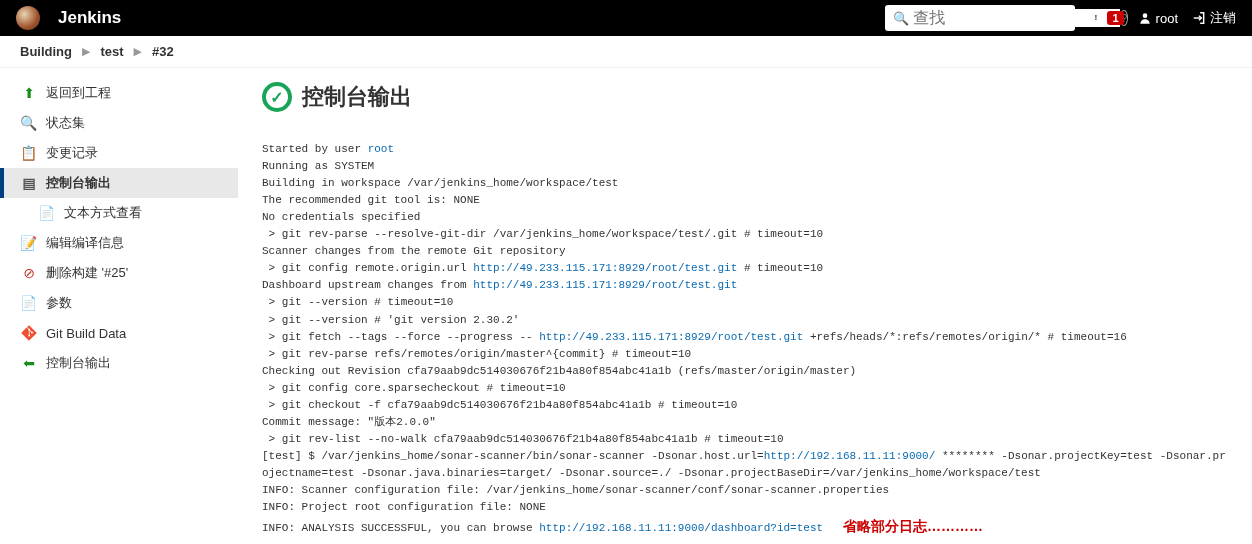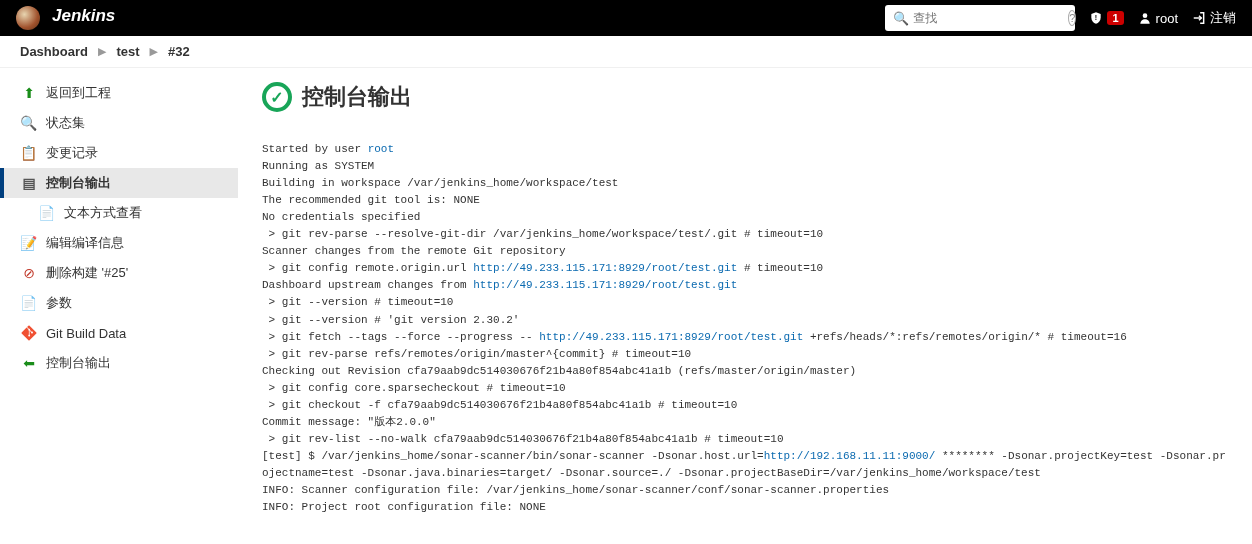--- a/index.html
+++ b/index.html
@@ -8,24 +8,24 @@
     .topbar {
       background: #000;
       color: #fff;
       display: flex;
       align-items: center;
       padding: 5px 16px;
       height: 36px;
     }
     .topbar-logo {
       display: flex;
-      gap: 12px;
+      align-items: center;
+      gap: 18px;
       font-weight: bold;
       font-size: 17px;
-      font-style: italic;
     }
     .topbar-logo-img {
       width: 24px;
       height: 24px;
       border-radius: 50%;
       background: radial-gradient(circle at 35% 35%, #e8d5b0 0%, #a0522d 60%, #5c3317 100%);
       display: inline-block;
     }
     .topbar-spacer { flex: 1; }
     .search-box {
@@ -34,21 +34,21 @@
       display: flex;
       align-items: center;
       padding: 3px 8px;
       width: 190px;
       height: 26px;
       color: #333;
     }
     .search-box input {
       border: none;
       outline: none;
-      font-size: 12px;
+      font-size: 16px;
       flex: 1;
       color: #666;
     }
     .topbar-item {
       display: flex;
       align-items: center;
       gap: 4px;
       margin-left: 14px;
       font-size: 13px;
       cursor: pointer;
@@ -200,21 +200,21 @@
           <path d="M14 3h6v18h-6"></path>
           <path d="M3 12h13"></path>
           <path d="M12 8l4 4-4 4"></path>
         </svg>
     </span>
     <span>注销</span>
   </div>
 </div>
 
 <div class="breadcrumb">
-  <a href="#">Dashboard</a>
+  <a href="#">Building</a>
   <span class="sep">▶</span>
   <a href="#">test</a>
   <span class="sep">▶</span>
   <a href="#">#32</a>
 </div>
 
 <div class="body-wrap">
 
   <div class="sidebar">
     <div class="sidebar-item">
@@ -284,20 +284,21 @@
 <span> &gt; git fetch --tags --force --progress -- </span><a href="#">http://49.233.115.171:8929/root/test.git</a><span> +refs/heads/*:refs/remotes/origin/* # timeout=16</span>
 <span> &gt; git rev-parse refs/remotes/origin/master^{commit} # timeout=10</span>
 <span>Checking out Revision cfa79aab9dc514030676f21b4a80f854abc41a1b (refs/master/origin/master)</span>
 <span> &gt; git config core.sparsecheckout # timeout=10</span>
 <span> &gt; git checkout -f cfa79aab9dc514030676f21b4a80f854abc41a1b # timeout=10</span>
 <span>Commit message: "版本2.0.0"</span>
 <span> &gt; git rev-list --no-walk cfa79aab9dc514030676f21b4a80f854abc41a1b # timeout=10</span>
 <span>[test] $ /var/jenkins_home/sonar-scanner/bin/sonar-scanner -Dsonar.host.url=</span><a href="#">http://192.168.11.11:9000/</a><span> ******** -Dsonar.projectKey=test -Dsonar.projectname=test -Dsonar.java.binaries=target/ -Dsonar.source=./ -Dsonar.projectBaseDir=/var/jenkins_home/workspace/test</span>
 <span>INFO: Scanner configuration file: /var/jenkins_home/sonar-scanner/conf/sonar-scanner.properties</span>
 <span>INFO: Project root configuration file: NONE</span>
+<span class="line-with-note"><span><span>INFO: ANALYSIS SUCCESSFUL, you can browse </span><a href="#">http://192.168.11.11:9000/dashboard?id=test</a></span><span style="flex:0 0 20px"></span><span class="red-note">省略部分日志…………</span></span>
 
 
 
 
 
 
 
 
 
     </div>

